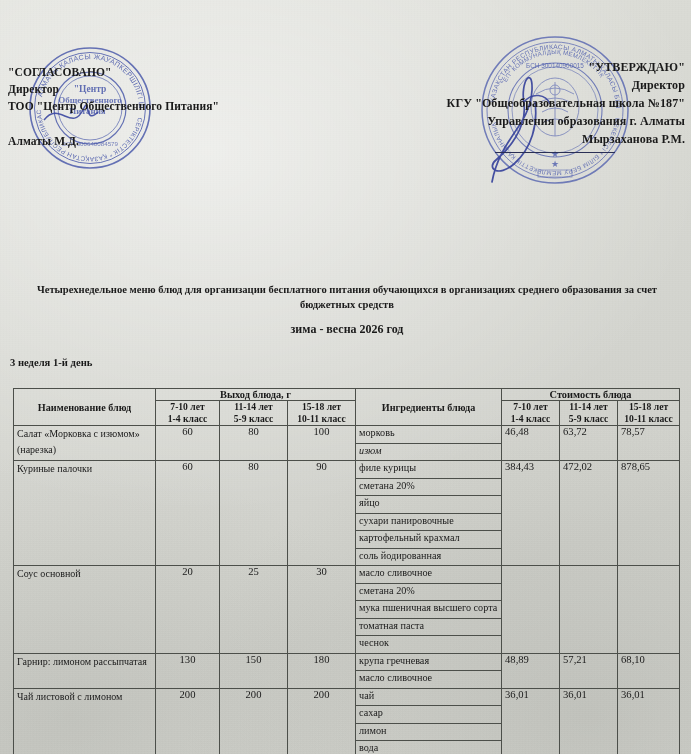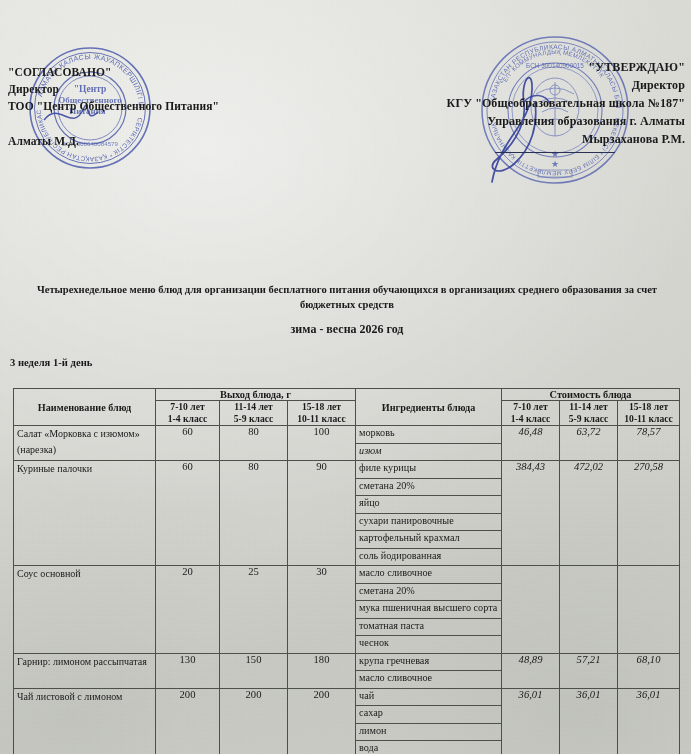--- a/index.html
+++ b/index.html
@@ -77,21 +77,21 @@
     vertical-align:top;
     background:transparent;
     font-weight:normal;
   }
   .tbl th{font-weight:bold;text-align:center;vertical-align:middle;}
   .grp{font-size:10.4px;}
   .agehdr{font-size:9.6px;line-height:12px;}
   .dish-cell{font-size:10px;line-height:16px;padding-top:1px;margin-left:20px;}
   .num{text-align:center;font-size:10.6px;padding-top:2px;}
   .ing{font-size:10.2px;line-height:13px;height:16.5px;padding-top:1px;white-space:nowrap;overflow:hidden;}
-  .cost{text-align:center;font-size:10.6px;padding-top:3px;font-style:italic;}
+  .cost{text-align:left;font-size:10.6px;padding-top:3px;}
   .clip{display:block;max-height:14px;overflow:hidden;}
 </style>
 </head>
 <body>
 
 <div id="paper"></div>
 <div id="grain"></div>
 
 <div class="wrap">
 
@@ -250,21 +250,21 @@
         <tr>
           <td rowspan="6" class="dish-cell">Куриные палочки</td>
           <td rowspan="6" class="num" style="vertical-align: top;">60</td>
           <td rowspan="6" class="num" style="vertical-align: top;">80</td>
           <td rowspan="6" class="num" style="vertical-align: top;">90</td>
           <td class="ing" style="height: 16.5px;">
             <span class="clip">филе курицы</span>
           </td>
           <td rowspan="6" class="cost" style="vertical-align: top;">384,43</td>
           <td rowspan="6" class="cost" style="vertical-align: top;">472,02</td>
-          <td rowspan="6" class="cost" style="vertical-align: top;">270,58</td>
+          <td rowspan="6" class="cost" style="vertical-align: top;">878,65</td>
         </tr>
         <tr>
           <td class="ing" style="height: 16.5px;">
             <span class="clip">сметана 20%</span>
           </td>
         </tr>
         <tr>
           <td class="ing" style="height: 16.5px;">
             <span class="clip">яйцо</span>
           </td>

